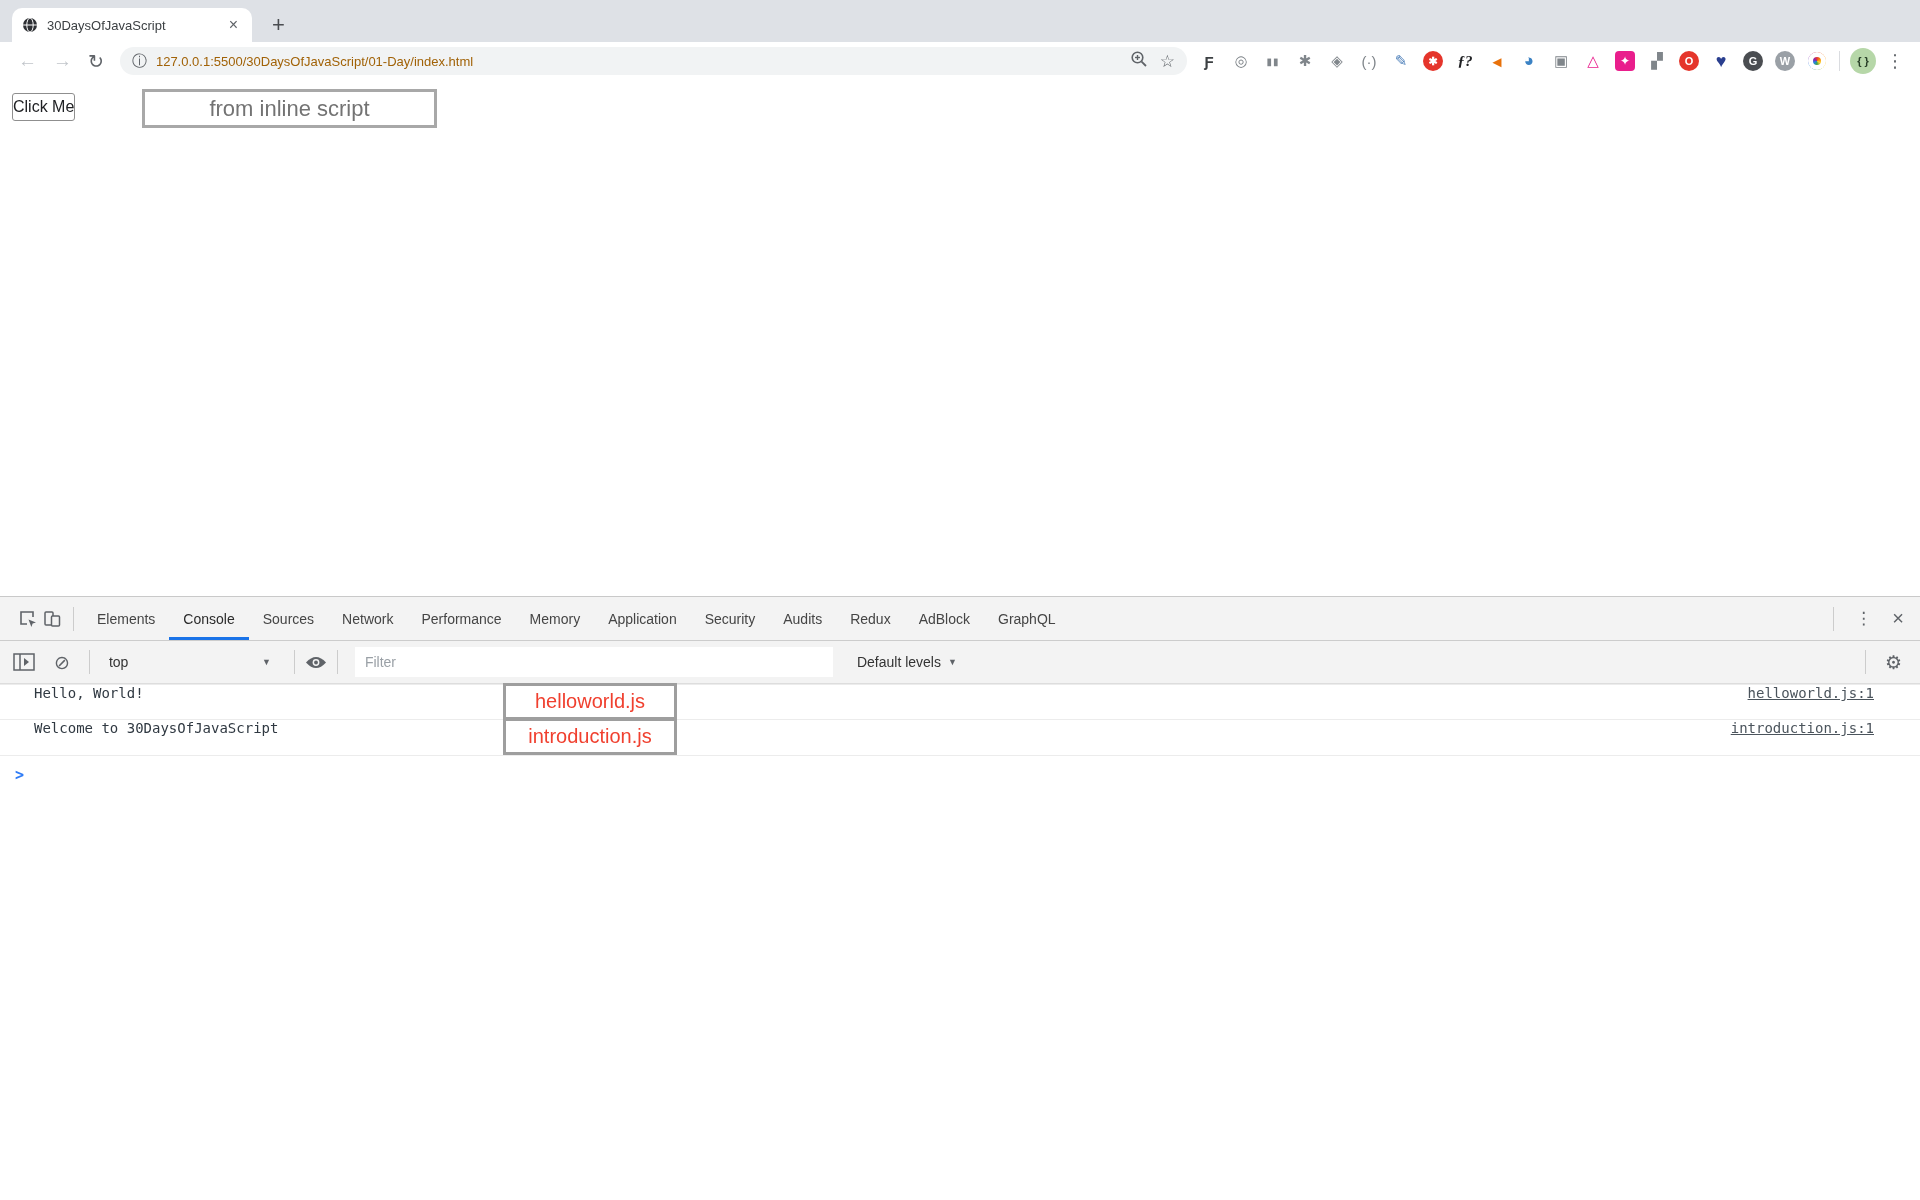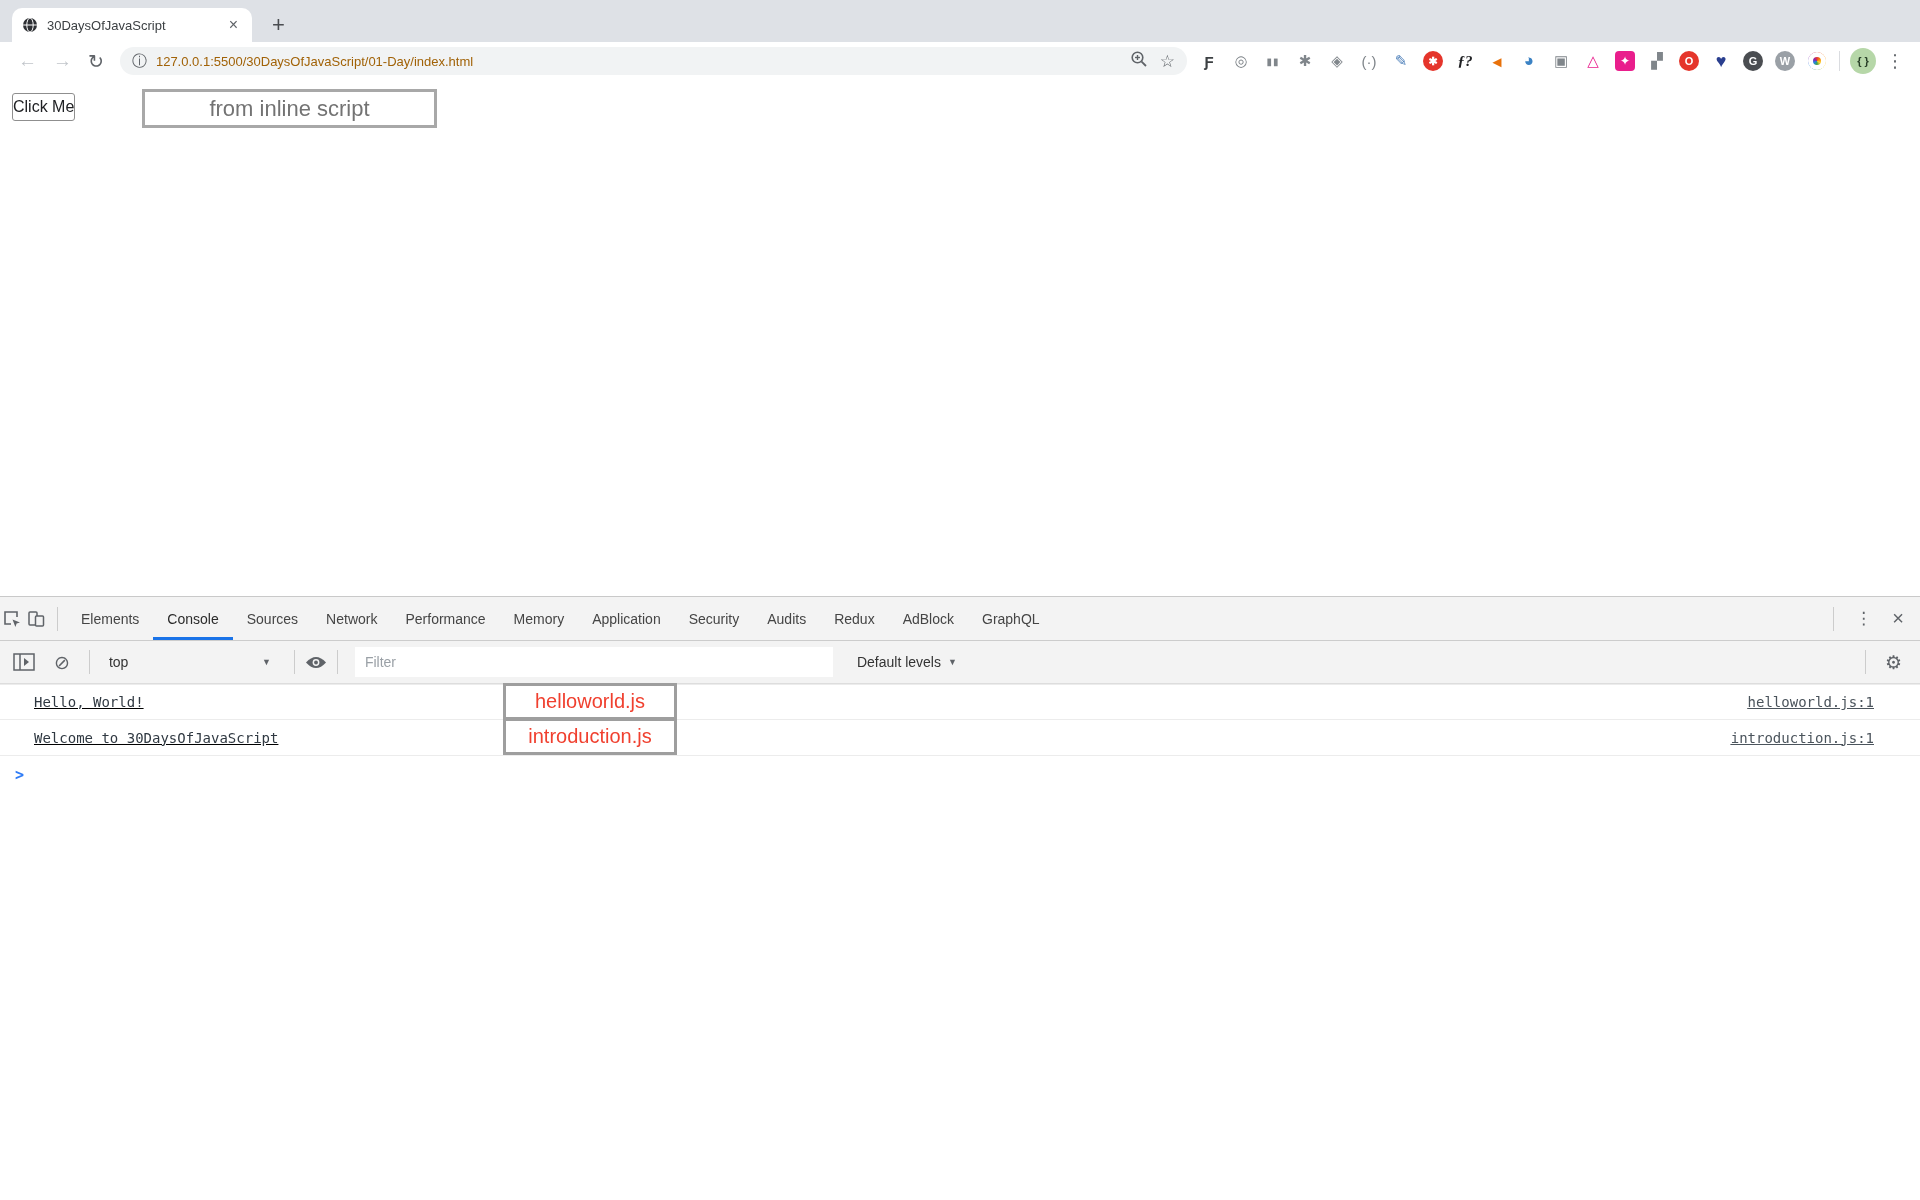--- a/index.html
+++ b/index.html
@@ -58,21 +58,21 @@
              background:#fff; border:1px solid #8f8f8f; border-radius:3px;
              font-family:"Liberation Sans", sans-serif; cursor:pointer; }
   .inline-box { position:absolute; left:142px; top:9px; width:295px; height:39px;
                 border:3px solid #a8a8a8; color:#737373; font-size:22px;
                 display:flex; align-items:center; justify-content:center; background:#fff; }
 
   
   .devtools { position:absolute; left:0; right:0; top:596px; bottom:0; background:#fff;
               border-top:1px solid #c9c9c9; }
   .dtabs { height:44px; background:#f3f3f3; border-bottom:1px solid #ccc;
-           display:flex; align-items:center; padding-left:0; }
+           display:flex; align-items:center; padding-left:16px; }
   .dticon { width:24px; display:flex; align-items:center; justify-content:center; cursor:pointer; }
   .dev-sep { width:1px; height:24px; background:#ccc; margin:0 9px; }
   .dtab { height:100%; display:flex; align-items:center; padding:0 14px; font-size:14px;
           color:#454545; cursor:pointer; }
   .dtab.active { color:#2b2b2b; box-shadow:inset 0 -3px 0 #1a73e8; }
   .dtabs-right { margin-left:auto; display:flex; align-items:center; }
   .dt-kebab { font-size:17px; color:#5f6368; padding:0 12px; cursor:pointer; }
   .dt-close { font-size:20px; color:#5f6368; padding:0 16px 0 8px; cursor:pointer; }
 
   .dtoolbar { height:43px; background:#f3f3f3; border-bottom:1px solid #ddd;
@@ -83,22 +83,22 @@
   .dd-arrow { font-size:9px; color:#5f6368; }
   .filter { width:478px; height:30px; border:none; background:#fff; font-size:14px; color:#333;
             padding:0 10px; margin-left:8px; outline:none; }
   .filter::placeholder { color:#9aa0a6; }
   .levels { display:flex; align-items:center; gap:7px; font-size:14px; color:#333;
             margin-left:24px; cursor:pointer; }
   .gear-glyph { font-size:19px; color:#5f6368; margin:0 6px 0 10px; cursor:pointer; }
   .tb-spacer { flex:1; }
 
   .console { font-family:"DejaVu Sans Mono", monospace; }
-  .crow { position:relative; height:36px; display:flex; align-items:center;
-          border-bottom:1px solid #ececec;text-decoration:underline; }
+  .crow { position:relative; height:36px; display:flex; 
+          border-bottom:1px solid #ececec; }
   .crow:first-child { border-top:1px solid #ececec; }
   .cmsg { margin-left:34px; font-size:14px; color:#303942; }
   .cannot { position:absolute; left:503px; top:-2px; width:174px; height:37px; background:#fff;
             border:3px solid #9e9e9e; color:#f0402f; font-size:20px;
             font-family:"Liberation Sans", sans-serif; display:flex; align-items:center;
             justify-content:center; z-index:2; }
   .csrc { margin-left:auto; margin-right:46px; font-size:14px; color:#4b545c;
           text-decoration:underline; cursor:pointer; }
   .prow { height:38px; display:flex; align-items:center; cursor:text; }
   .prompt { margin-left:15px; color:#2f7cf6; font-size:15px; font-weight:bold; }

